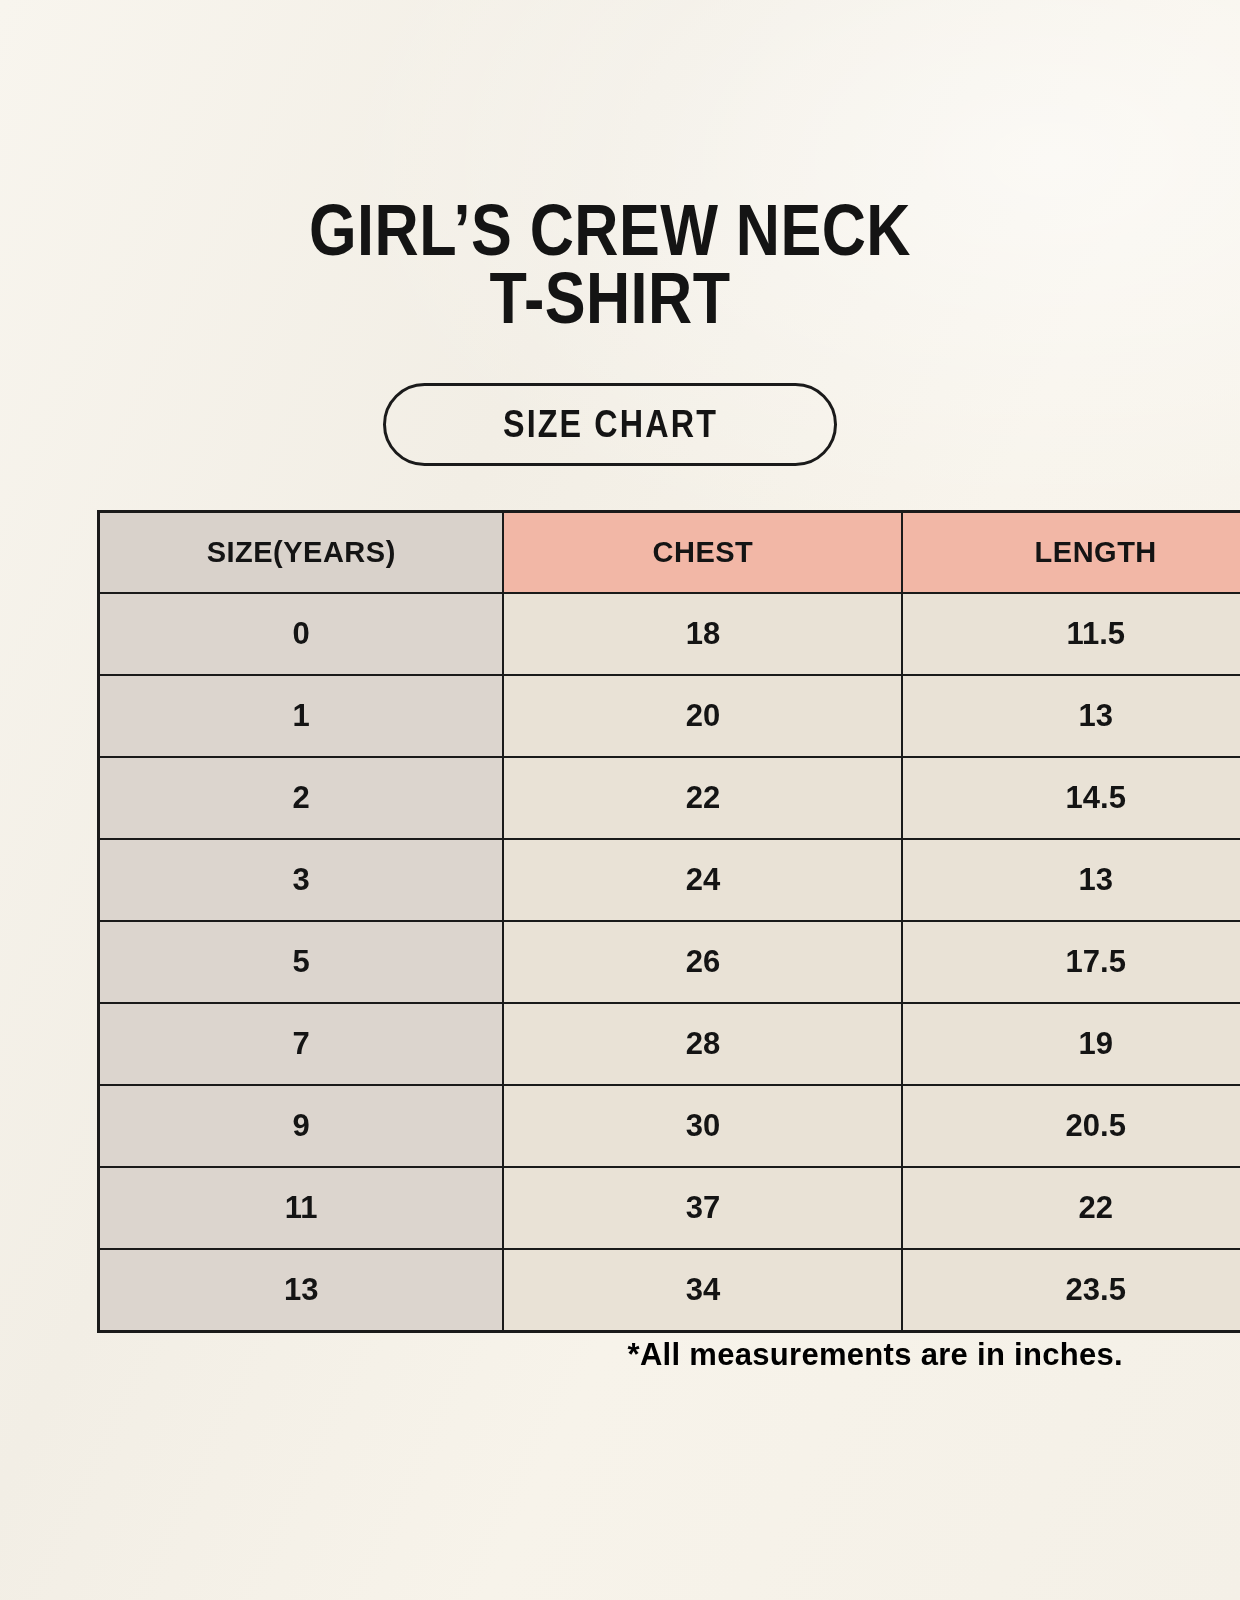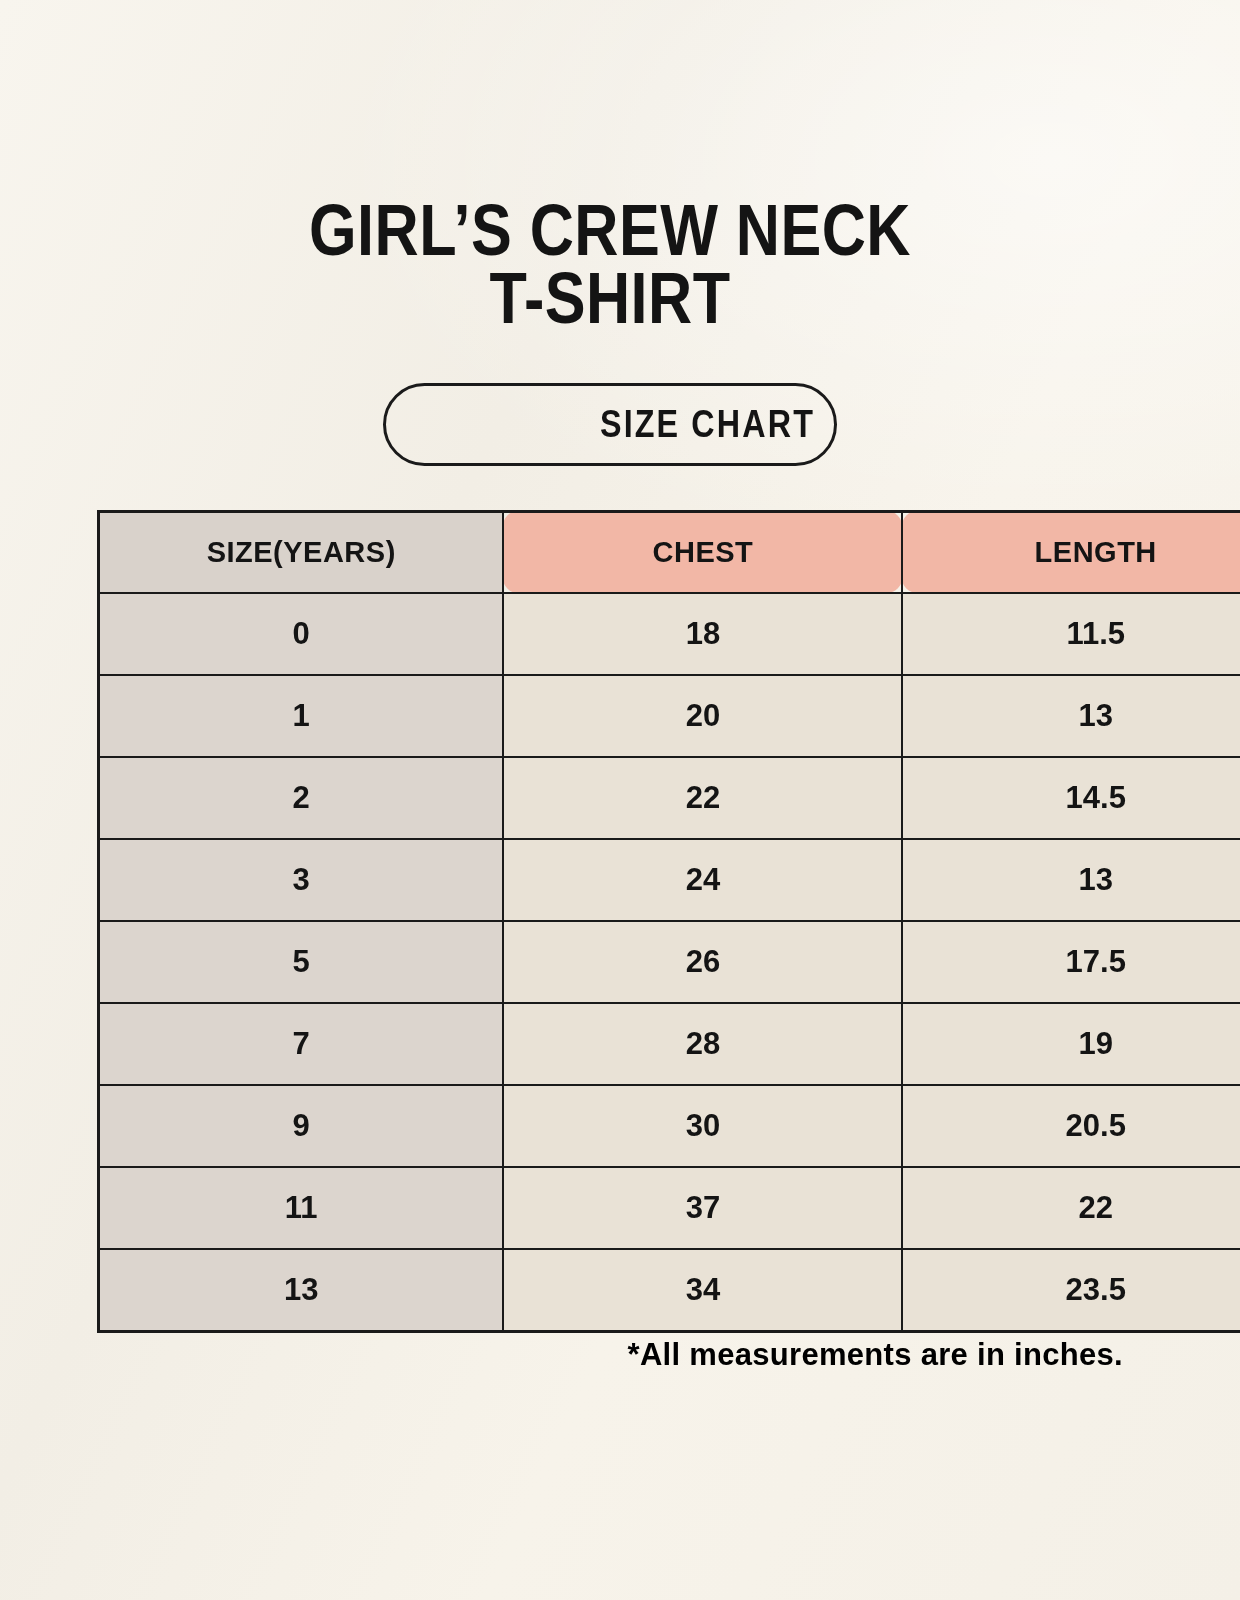--- a/index.html
+++ b/index.html
@@ -42,21 +42,21 @@
   }
   .badge {
     width: 454px;
     height: 83px;
     box-sizing: border-box;
     border: 3px solid #1a1a1a;
     border-radius: 45px;
     background: transparent;
     display: flex;
     align-items: center;
-    justify-content: flex-end;
+    justify-content: center;
   }
   .badge-label {
     font-size: 38px;
     font-weight: 700;
     letter-spacing: 2.5px;
     transform: scaleX(0.85);
     transform-origin: 50% 50%;
     white-space: nowrap;
   }
   
@@ -81,21 +81,21 @@
   }
   .size-table td {
     height: 80px;
     font-size: 31px;
     font-weight: 700;
   }
   .size-table col.c1 { width: 34%; }
   .size-table col.c2 { width: 33.5%; }
   .size-table col.c3 { width: 32.5%; }
   .size-table th.size-col  { background: var(--header_size_bg, #d9d2cb); }
-  .size-table th.accent    { background: var(--header_accent_bg, #f2b7a6); border-radius: 15px; }
+  .size-table th.accent    { background: var(--header_accent_bg, #f2b7a6); }
   .size-table td.label-col { background: var(--row_label_bg, #dcd5ce); font-weight: 700; }
   .size-table td.value-col { background: var(--row_value_bg, #e9e2d6); }
   
   .footnote {
     width: 1026px;
     margin-top: 4px;
     text-align: right;
     font-size: 31px;
     font-weight: 700;
     letter-spacing: 0.3px;

